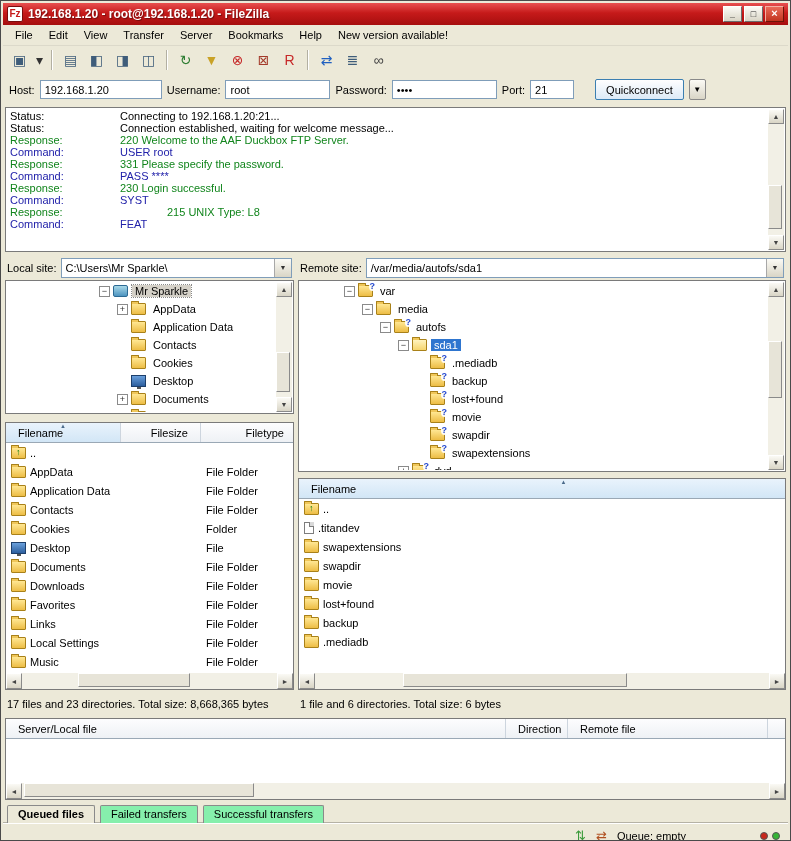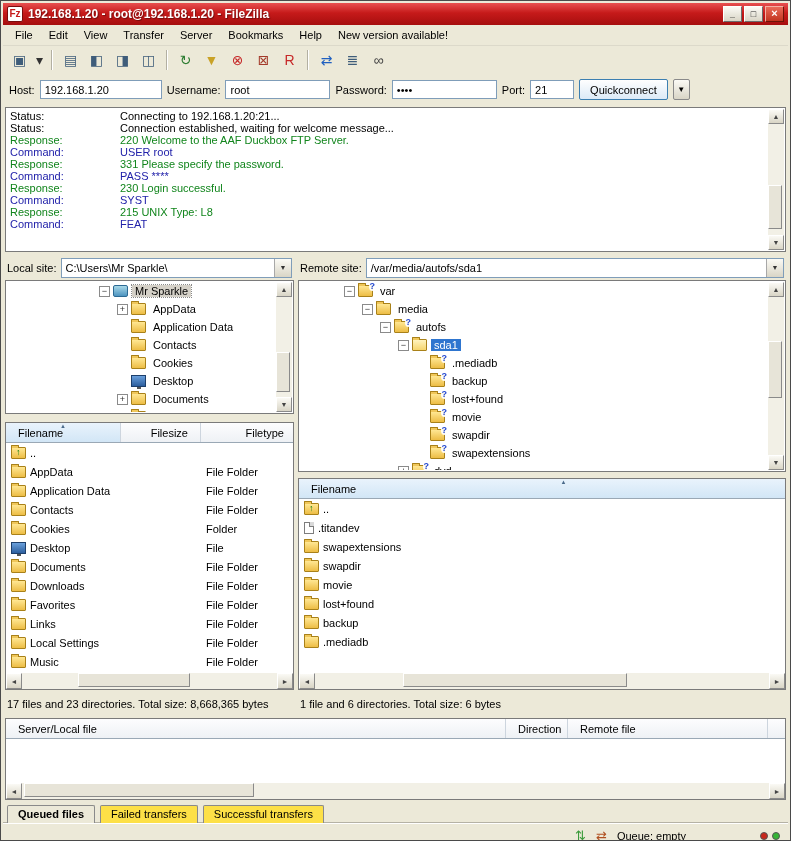--- a/index.html
+++ b/index.html
@@ -28,21 +28,21 @@
   .toolbar{height:28px;flex:none;display:flex;align-items:center;padding:0 4px;gap:1px;}
   .tb-btn{width:25px;height:23px;display:flex;align-items:center;justify-content:center;border:1px solid transparent;}
   .tb-btn.narrow{width:13px;}
   .tb-glyph{font-size:14px;line-height:14px;}
   .tb-sep{width:2px;height:20px;margin:0 4px;border-left:1px solid #b3b0a2;border-right:1px solid #fff;}
   
   .quickbar{height:31px;flex:none;display:flex;align-items:center;gap:5px;padding:0 6px;}
   .quickbar label{flex:none;}
   .qc-input{height:19px;border:1px solid #7f9db9;background:#fff;font:11px "Liberation Sans","DejaVu Sans",sans-serif;padding:1px 4px;}
   .qc-btn{height:21px;padding:0 10px;font:11px "Liberation Sans","DejaVu Sans",sans-serif;
-    background:linear-gradient(#fefefe,#dceaf7);border:1px solid #3c7fb1;border-radius:2px;}
+    background:linear-gradient(#fefefe,#dceaf7);border:1px solid #3c7fb1;border-radius:2px;margin-left:16px;}
   .qc-drop{width:17px;height:21px;font-size:8px;line-height:19px;text-align:center;
     background:linear-gradient(#fbfaf5,#d9d5c6);border:1px solid #8a8a8a;border-radius:2px;}
   
   .log-box{height:145px;flex:none;margin:2px;background:#fff;border:1px solid #7a7a7a;position:relative;overflow:hidden;}
   .log-lines{position:absolute;left:4px;top:2px;right:18px;bottom:0;overflow:hidden;line-height:12px;white-space:nowrap;}
   .log-type{display:inline-block;width:110px;}
   
   .vscroll{position:absolute;top:1px;right:1px;bottom:1px;width:16px;background:#f2f0e6;display:flex;flex-direction:column;}
   .sb-btn{flex:none;width:16px;height:15px;font-size:7px;line-height:14px;text-align:center;color:#444;
     background:linear-gradient(#fbfaf5,#d9d5c6);border:1px solid;border-color:#fff #8a8a8a #8a8a8a #fff;}
@@ -101,21 +101,21 @@
   .list-rows{flex:1;overflow:hidden;}
   .list-row{height:19px;display:flex;align-items:center;white-space:nowrap;}
   .cell{flex:none;display:flex;align-items:center;padding:0 5px;overflow:hidden;height:100%;}
   .cell.size{justify-content:flex-end;}
   .pane-status{height:24px;flex:none;display:flex;align-items:center;padding:3px 2px 0;}
   
   .queue-box{height:82px;flex:none;margin:4px 2px 0;background:#fff;border:1px solid #7a7a7a;display:flex;flex-direction:column;overflow:hidden;}
   .queue-empty{flex:1;background:#fff;}
   
   .tabs-row{height:22px;flex:none;display:flex;align-items:flex-end;gap:5px;padding:0 4px;}
-  .tab{padding:2px 10px 3px;background:#fde047;border:1px solid #8a8a8a;border-bottom:none;
+  .tab{padding:2px 10px 3px;background:#86efac;border:1px solid #8a8a8a;border-bottom:none;
     border-radius:2px 2px 0 0;position:relative;top:1px;}
   .tab.active{background:#ece9d8;font-weight:bold;z-index:2;}
   
   .statusbar{height:26px;flex:none;display:flex;align-items:center;justify-content:flex-end;gap:10px;
     padding:0 8px;border-top:1px solid #b5b2a5;box-shadow:inset 0 1px 0 #fff;}
   .sb-icon{font-size:13px;line-height:13px;}
   .leds{display:flex;gap:4px;margin-left:64px;align-items:center;}
   .led{width:8px;height:8px;border-radius:50%;border:1px solid #555;display:inline-block;}
   
   .taskbar-strip{height:11px;flex:none;margin:1px -2px -2px;background:linear-gradient(#86aad6,#3c6eb5 45%,#26549b);}
@@ -210,21 +210,21 @@
   <div class="log-box">
     <div class="log-lines" id="log-lines">
         <div class="log-row"><span class="log-type" style="color: rgb(0, 0, 0);">Status:</span><span class="log-msg" style="color: rgb(0, 0, 0);">Connecting to 192.168.1.20:21...</span></div>
         <div class="log-row"><span class="log-type" style="color: rgb(0, 0, 0);">Status:</span><span class="log-msg" style="color: rgb(0, 0, 0);">Connection established, waiting for welcome message...</span></div>
         <div class="log-row"><span class="log-type" style="color: rgb(17, 133, 28);">Response:</span><span class="log-msg" style="color: rgb(17, 133, 28);">220 Welcome to the AAF Duckbox FTP Server.</span></div>
         <div class="log-row"><span class="log-type" style="color: rgb(34, 34, 170);">Command:</span><span class="log-msg" style="color: rgb(34, 34, 170);">USER root</span></div>
         <div class="log-row"><span class="log-type" style="color: rgb(17, 133, 28);">Response:</span><span class="log-msg" style="color: rgb(17, 133, 28);">331 Please specify the password.</span></div>
         <div class="log-row"><span class="log-type" style="color: rgb(34, 34, 170);">Command:</span><span class="log-msg" style="color: rgb(34, 34, 170);">PASS ****</span></div>
         <div class="log-row"><span class="log-type" style="color: rgb(17, 133, 28);">Response:</span><span class="log-msg" style="color: rgb(17, 133, 28);">230 Login successful.</span></div>
         <div class="log-row"><span class="log-type" style="color: rgb(34, 34, 170);">Command:</span><span class="log-msg" style="color: rgb(34, 34, 170);">SYST</span></div>
-        <div class="log-row"><span class="log-type" style="color: rgb(17, 133, 28);">Response:</span><span class="log-msg" style="color: rgb(17, 133, 28);">215 UNIX Type: L8</span></div>
+        <div class="log-row"><span class="log-type" style="color: rgb(17, 133, 28);">Response:</span><span class="log-msg" style="color: rgb(17, 133, 28); margin-left: 47px;">215 UNIX Type: L8</span></div>
         <div class="log-row"><span class="log-type" style="color: rgb(34, 34, 170);">Command:</span><span class="log-msg" style="color: rgb(34, 34, 170);">FEAT</span></div>
       </div>
     <div class="vscroll">
       <span class="sb-btn">▲</span>
       <span class="sb-track">
         <span class="sb-thumb" style="top:55%;height:40%"></span>
       </span>
       <span class="sb-btn">▼</span>
     </div>
   </div>

